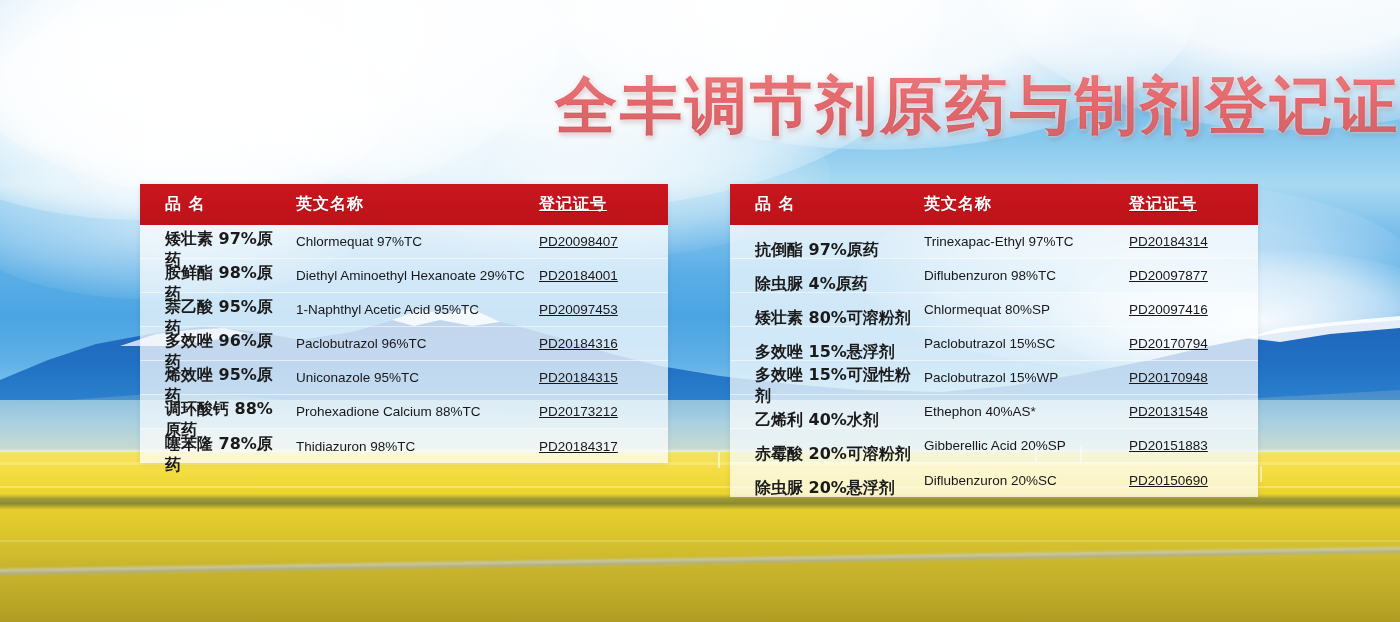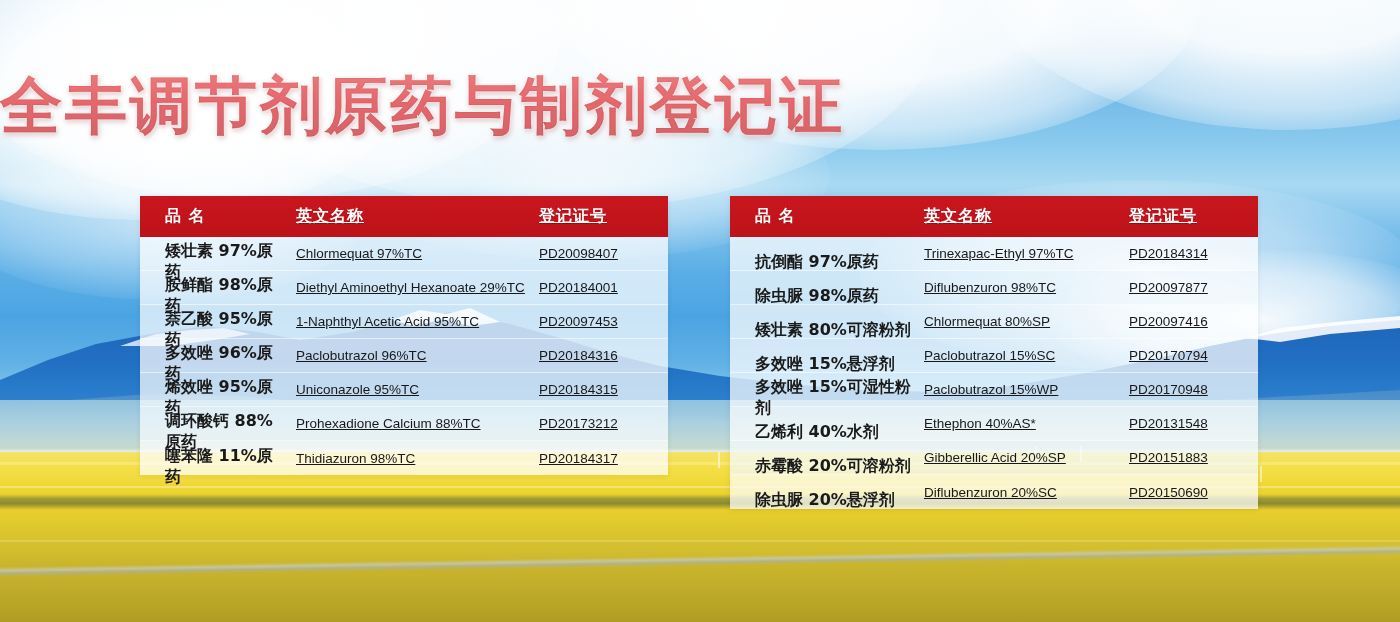--- a/index.html
+++ b/index.html
@@ -146,41 +146,41 @@
     position: absolute;
     width: 2px; height: 16px;
     background: rgba(255,255,255,0.55);
   }
 
   
   .title {
     position: absolute;
     left: 0; top: 70px;
     width: 1400px;
-    text-align: left;
+    text-align: right;
     font-family: "DejaVu Sans", "Liberation Sans", sans-serif;
     font-size: 62px;
     font-weight: 700;
     letter-spacing: 3px;
     line-height: 72px;
     color: #d8232a;
     background: linear-gradient(180deg, #e0353a 0%, #d4181f 45%, #bb1018 100%);
     -webkit-background-clip: text;
     background-clip: text;
     -webkit-text-fill-color: transparent;
     text-shadow: 0 0 1px rgba(255,255,255,0.35);
     filter: drop-shadow(0 0 2px rgba(255,255,255,0.75))
             drop-shadow(1px 2px 2px rgba(120,20,20,0.25));
     white-space: nowrap;
   }
 
   
   .table-panel {
     position: absolute;
-    top: 196px;
+    top: 184px;
     background: rgba(255,255,255,0.62);
     box-shadow: 0 1px 6px rgba(0,0,0,0.08);
   }
   #table-left  { left: 140px;  width: 528px; }
   #table-right { left: 730px;  width: 528px; }
 
   .thead {
     display: flex;
     align-items: center;
     height: 41px;
@@ -201,21 +201,21 @@
     align-items: center;
     height: 34px;
     border-bottom: 1px solid rgba(255,255,255,0.55);
   }
   .trow:last-child { border-bottom: none; }
   .trow.odd  { background: rgba(255,255,255,0.30); }
   .trow.even { background: rgba(235,245,252,0.34); }
 
   .cell { padding: 0; }
   .col-name { width: 148px; padding-left: 25px; }
-  .col-en   { width: 243px; padding-left: 8px; text-decoration: underline; }
+  .col-en   { width: 243px; padding-left: 8px; }
   .col-reg  { width: 137px; padding-left: 8px; text-decoration: underline; }
 
   .trow .col-name {
     font-family: "DejaVu Sans", "Liberation Sans", sans-serif;
     font-size: 16px;
     font-weight: 700;
     color: #1a1a1a;
     margin-top: 17px;
   }
   .trow .col-en,
@@ -324,40 +324,40 @@
       <div class="cell col-name">烯效唑 95%原药</div>
       <div class="cell col-en">Uniconazole 95%TC</div>
       <div class="cell col-reg">PD20184315</div>
     </div>
     <div class="trow even">
       <div class="cell col-name">调环酸钙 88%原药</div>
       <div class="cell col-en">Prohexadione Calcium 88%TC</div>
       <div class="cell col-reg">PD20173212</div>
     </div>
     <div class="trow odd">
-      <div class="cell col-name">噻苯隆 11%原药</div>
+      <div class="cell col-name">噻苯隆 78%原药</div>
       <div class="cell col-en">Thidiazuron 98%TC</div>
       <div class="cell col-reg">PD20184317</div>
     </div>
   </div>
 
   <div id="table-right" class="table-panel">
     <div class="thead">
       <div class="cell col-name">品 名</div>
       <div class="cell col-en">英文名称</div>
       <div class="cell col-reg">登记证号</div>
     </div>
 
     <div class="trow odd">
       <div class="cell col-name">抗倒酯 97%原药</div>
       <div class="cell col-en">Trinexapac-Ethyl 97%TC</div>
       <div class="cell col-reg">PD20184314</div>
     </div>
     <div class="trow even">
-      <div class="cell col-name">除虫脲 98%原药</div>
+      <div class="cell col-name">除虫脲 4%原药</div>
       <div class="cell col-en">Diflubenzuron 98%TC</div>
       <div class="cell col-reg">PD20097877</div>
     </div>
     <div class="trow odd">
       <div class="cell col-name">矮壮素 80%可溶粉剂</div>
       <div class="cell col-en">Chlormequat 80%SP</div>
       <div class="cell col-reg">PD20097416</div>
     </div>
     <div class="trow odd">
       <div class="cell col-name">多效唑 15%悬浮剂</div>

